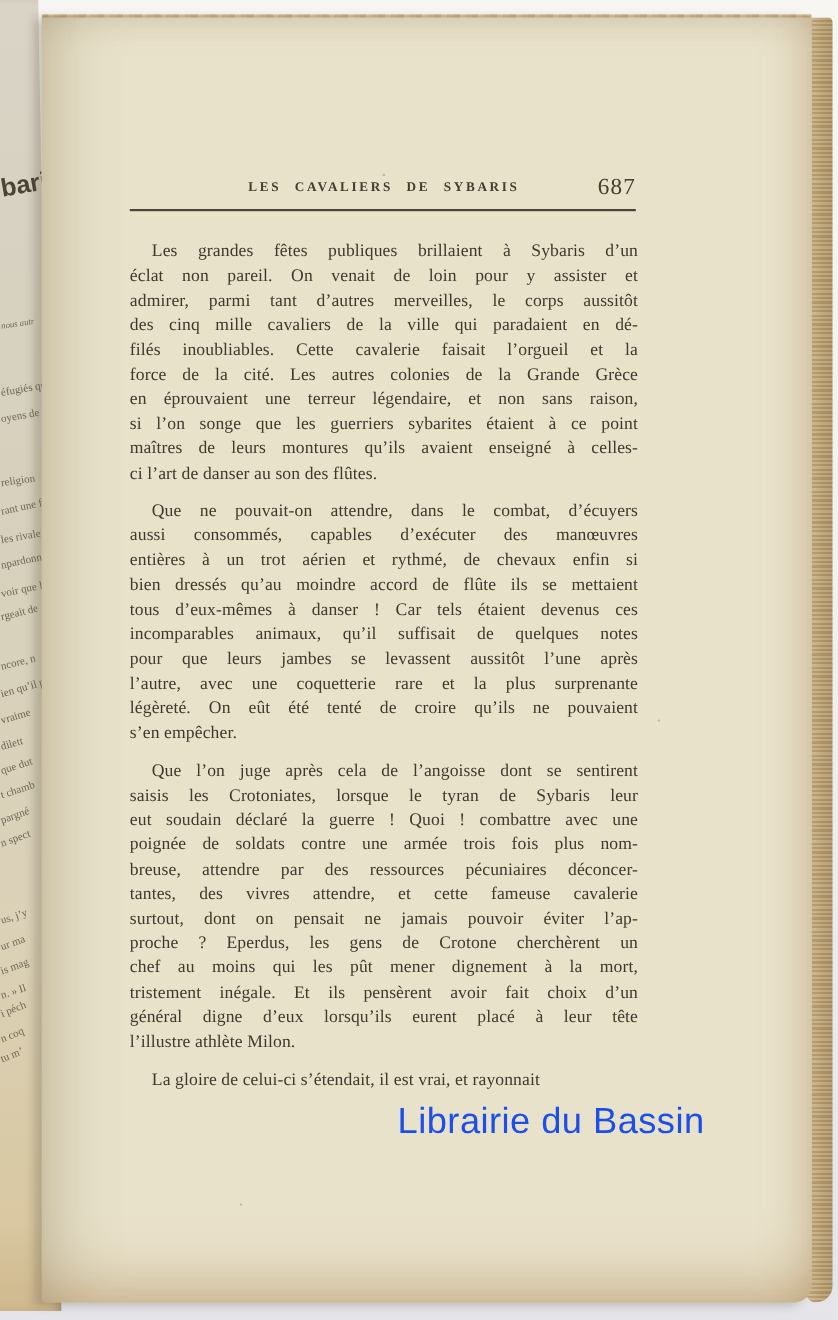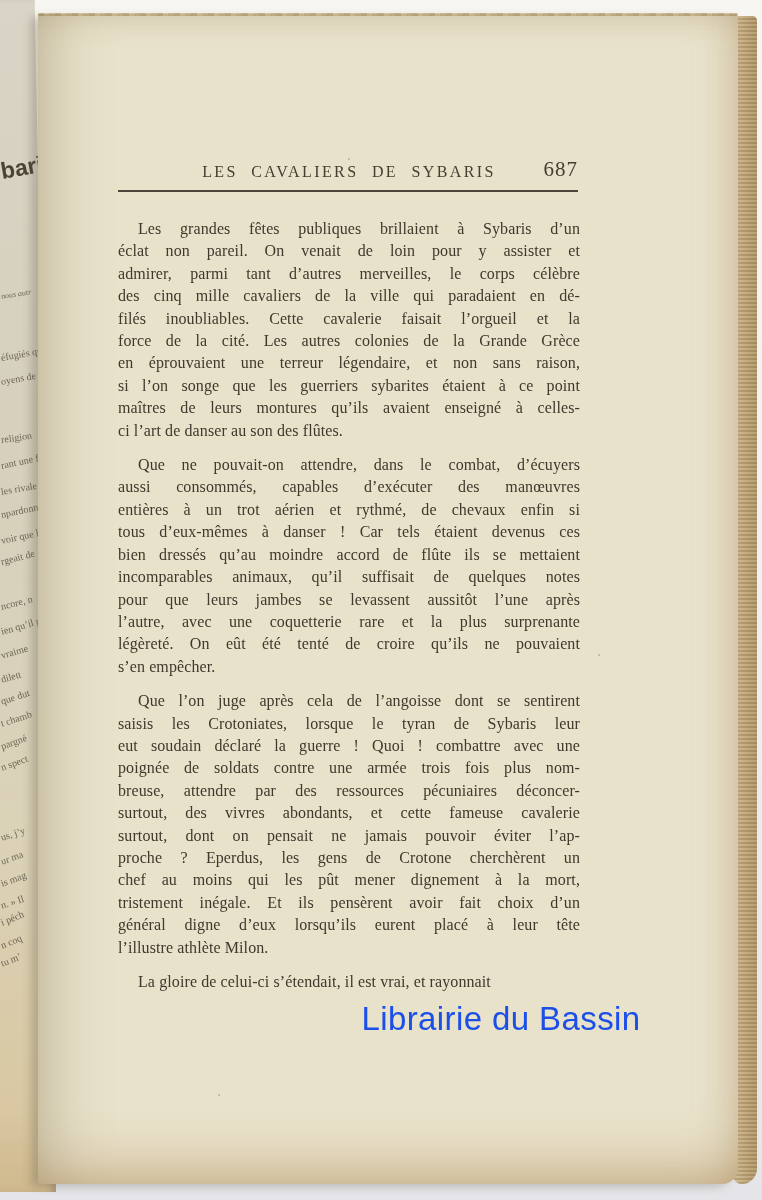--- a/index.html
+++ b/index.html
@@ -40,21 +40,21 @@
   .deckle-top {
     position:absolute; left:0; top:-1px; width:100%; height:3px;
     background:repeating-linear-gradient(90deg,#b49a6e 0 6px,#cdb88e 6px 11px,#bfa87c 11px 17px);
     opacity:.75; border-radius:2px;
   }
 
   
   .running-header { position:absolute; left:80px; top:146px; width:462px; height:24px; color:#443d30; }
   .rh-title {
     position:absolute; left:0; right:0; text-align:center; top:3px;
-    font-size:16px; letter-spacing:2.4px; word-spacing:7px; font-weight:normal;
+    font-size:12px; letter-spacing:2.4px; word-spacing:7px; font-weight:bold;
   }
   .rh-num { position:absolute; right:2px; top:-3px; font-size:21px; letter-spacing:1px; }
   .header-rule { position:absolute; left:80px; top:176px; width:460px; height:1.6px; background:#4a443a; }
 
   
   .text-block {
     position:absolute; left:80px; top:192px; width:462px;
     color:#3f382c; font-size:16px; line-height:22.4px; letter-spacing:.1px;
   }
   .para { margin:12px 0 2px 0; }
@@ -119,48 +119,48 @@
     <div class="running-header">
       <span class="rh-title">LES CAVALIERS DE SYBARIS</span>
       <span class="rh-num">687</span>
     </div>
     <div class="header-rule"></div>
 
     <div class="text-block" id="text-block">
         <div class="para">
           <div class="line first">Les grandes fêtes publiques brillaient à Sybaris d’un</div>
           <div class="line">éclat non pareil. On venait de loin pour y assister et</div>
-          <div class="line">admirer, parmi tant d’autres merveilles, le corps célèbre</div>
+          <div class="line">admirer, parmi tant d’autres merveilles, le corps aussitôt</div>
           <div class="line">des cinq mille cavaliers de la ville qui paradaient en dé-</div>
           <div class="line">filés inoubliables. Cette cavalerie faisait l’orgueil et la</div>
           <div class="line">force de la cité. Les autres colonies de la Grande Grèce</div>
           <div class="line">en éprouvaient une terreur légendaire, et non sans raison,</div>
           <div class="line">si l’on songe que les guerriers sybarites étaient à ce point</div>
           <div class="line">maîtres de leurs montures qu’ils avaient enseigné à celles-</div>
           <div class="line last">ci l’art de danser au son des flûtes.</div>
         </div>
         <div class="para">
           <div class="line first">Que ne pouvait-on attendre, dans le combat, d’écuyers</div>
           <div class="line">aussi consommés, capables d’exécuter des manœuvres</div>
           <div class="line">entières à un trot aérien et rythmé, de chevaux enfin si</div>
+          <div class="line">bien dressés qu’au moindre accord de flûte ils se mettaient</div>
           <div class="line">tous d’eux-mêmes à danser ! Car tels étaient devenus ces</div>
-          <div class="line">bien dressés qu’au moindre accord de flûte ils se mettaient</div>
           <div class="line">incomparables animaux, qu’il suffisait de quelques notes</div>
           <div class="line">pour que leurs jambes se levassent aussitôt l’une après</div>
           <div class="line">l’autre, avec une coquetterie rare et la plus surprenante</div>
           <div class="line">légèreté. On eût été tenté de croire qu’ils ne pouvaient</div>
           <div class="line last">s’en empêcher.</div>
         </div>
         <div class="para">
           <div class="line first">Que l’on juge après cela de l’angoisse dont se sentirent</div>
           <div class="line">saisis les Crotoniates, lorsque le tyran de Sybaris leur</div>
           <div class="line">eut soudain déclaré la guerre ! Quoi ! combattre avec une</div>
           <div class="line">poignée de soldats contre une armée trois fois plus nom-</div>
           <div class="line">breuse, attendre par des ressources pécuniaires déconcer-</div>
-          <div class="line">surtout, des vivres abondants, et cette fameuse cavalerie</div>
+          <div class="line">tantes, des vivres attendre, et cette fameuse cavalerie</div>
           <div class="line">surtout, dont on pensait ne jamais pouvoir éviter l’ap-</div>
           <div class="line">proche ? Eperdus, les gens de Crotone cherchèrent un</div>
           <div class="line">chef au moins qui les pût mener dignement à la mort,</div>
           <div class="line">tristement inégale. Et ils pensèrent avoir fait choix d’un</div>
           <div class="line">général digne d’eux lorsqu’ils eurent placé à leur tête</div>
           <div class="line last">l’illustre athlète Milon.</div>
         </div>
         <div class="para">
           <div class="line first last">La gloire de celui-ci s’étendait, il est vrai, et rayonnait</div>
         </div>

